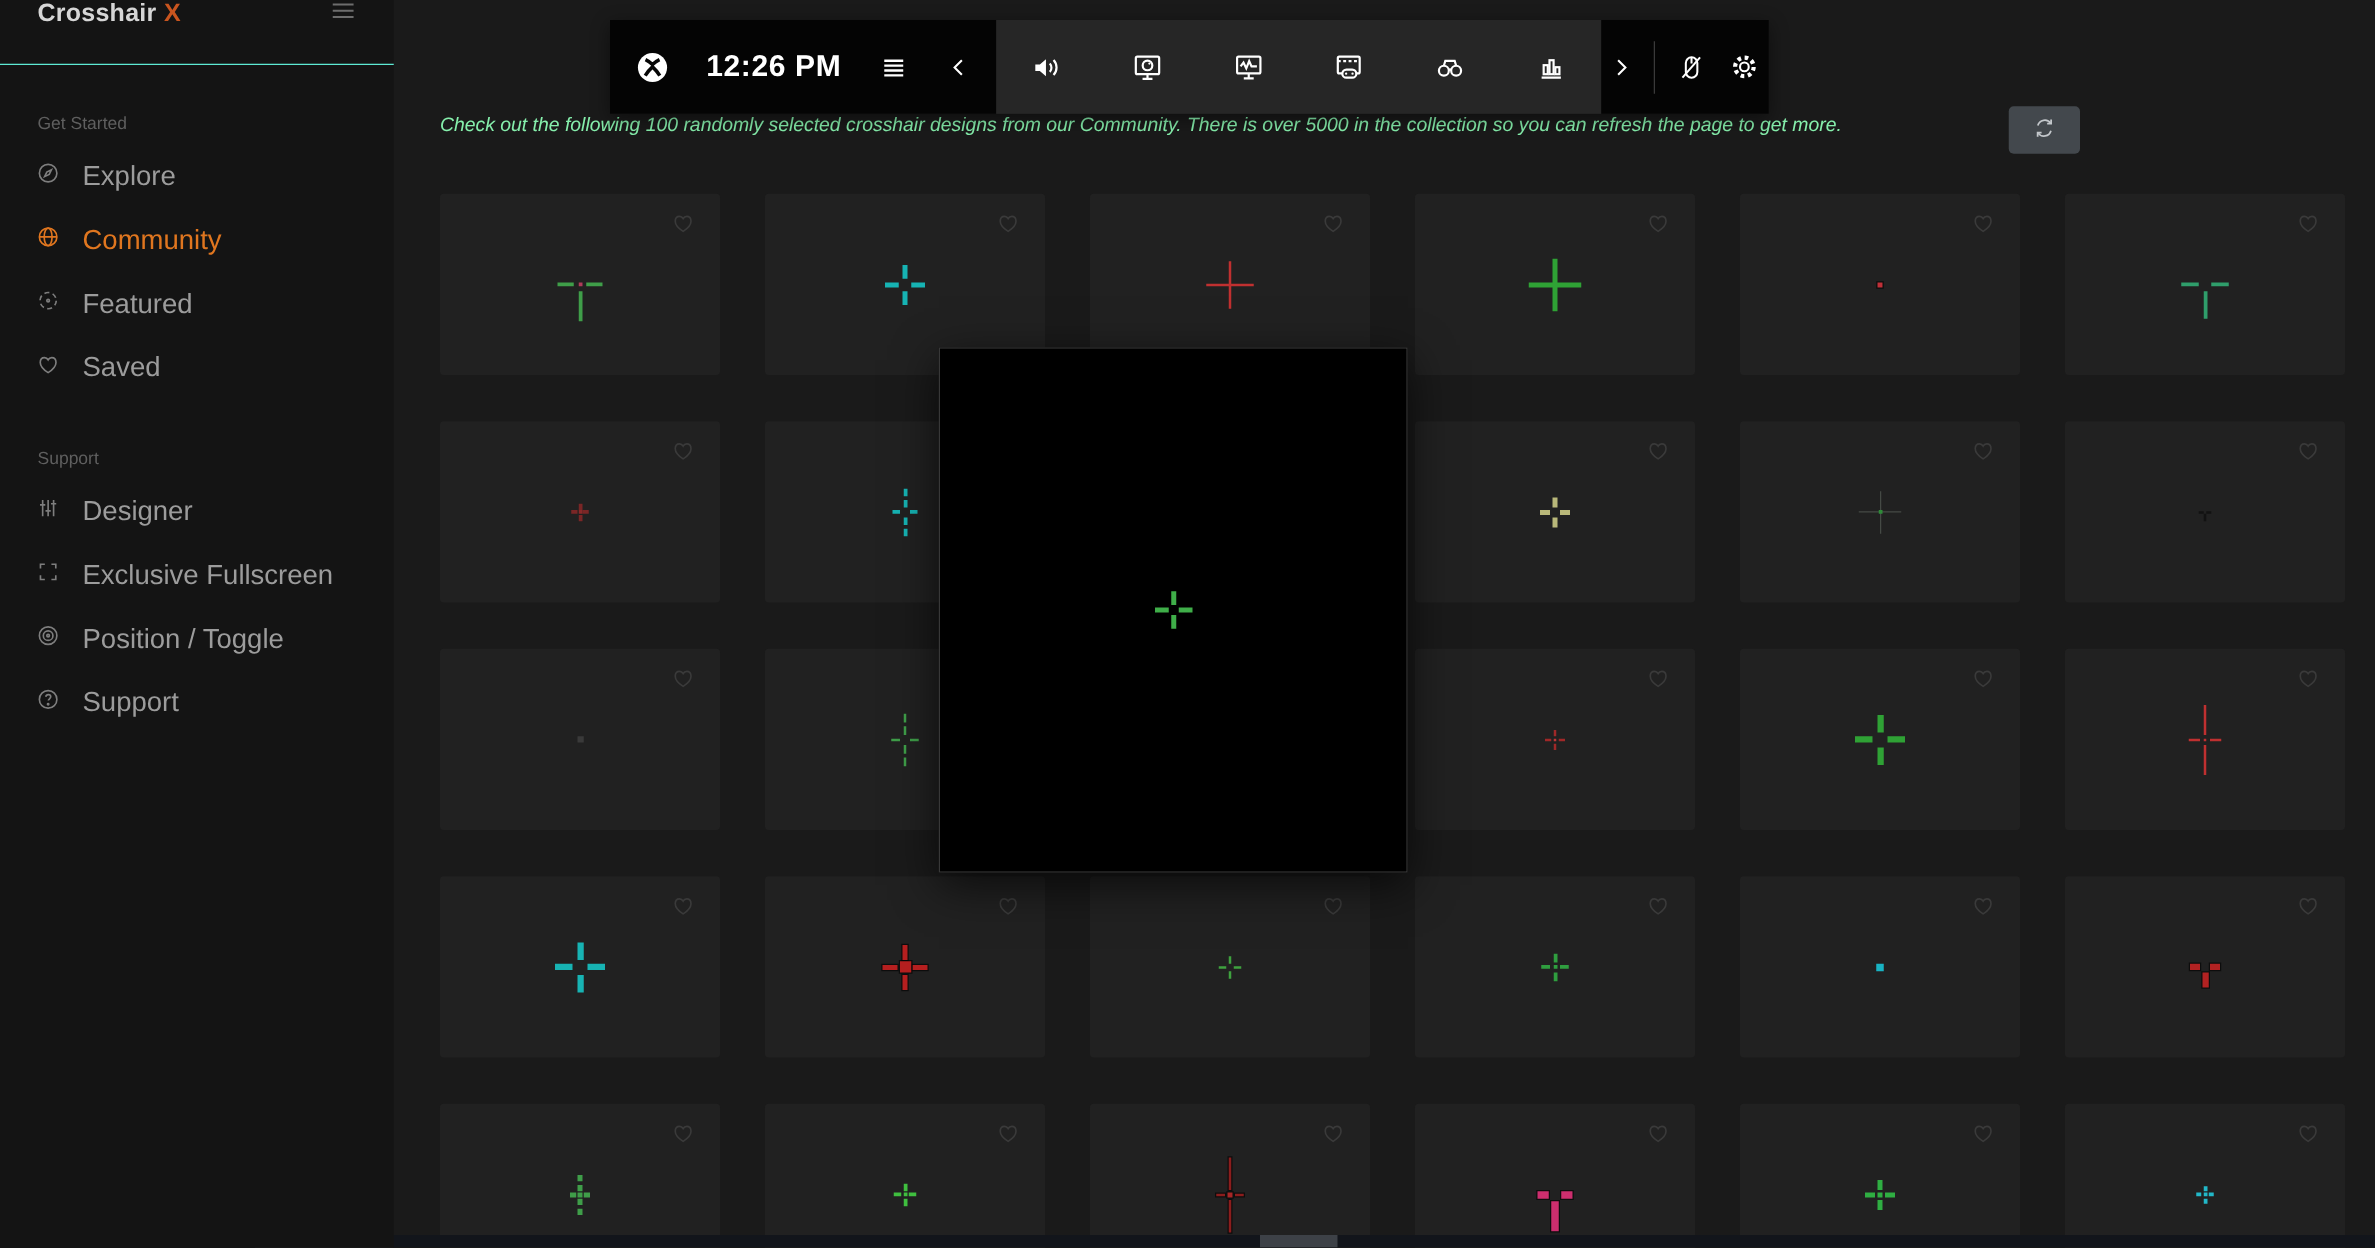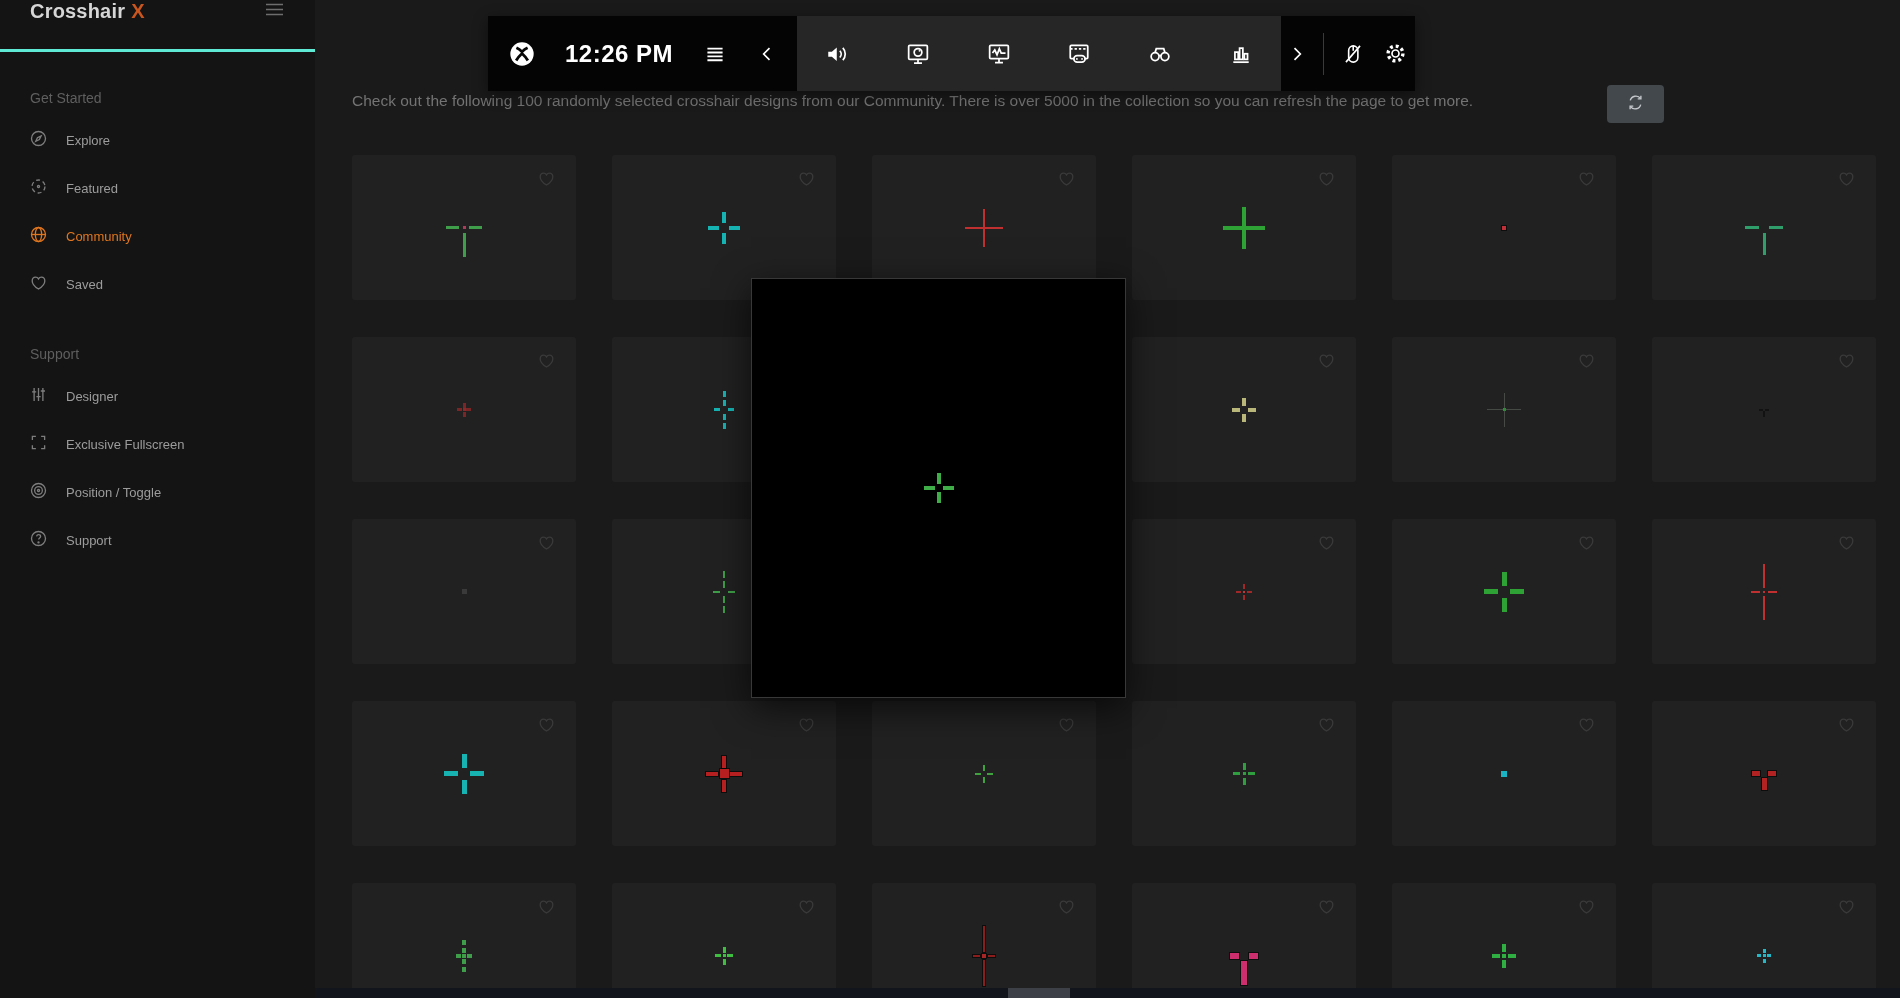--- a/index.html
+++ b/index.html
@@ -10,40 +10,41 @@
     position:relative;
     color:#ccc;
   }
   
   .sidebar {
     position:absolute; left:0; top:0; width:315px; height:998px;
     background:#141414; z-index:10;
   }
   .side-top {
     height:52px; display:flex; align-items:flex-start; justify-content:space-between;
-    padding:0 32px 0 30px; border-bottom:3px solid #5eead4;
+    padding:0 32px 0 30px; border-bottom:1px solid #5eead4;
   }
   .logo { font-size:20px; font-weight:bold; line-height:22px; letter-spacing:.2px; }
   .logo .b1 { color:#d6d6d6; }
   .logo .b2 { color:#c9551f; margin-left:6px; }
   .menu-btn { margin-top:2px; cursor:pointer; }
   .side-section-label {
     color:#5f5f5f; font-size:14px; margin:38px 0 10px 30px;
   }
   .side-item {
-    display:flex; align-items:center; gap:17px;
-    padding:12px 0 12px 28px; cursor:pointer; color:#9c9c9c; font-size:13px;
+    display:flex; gap:17px;
+    padding:12px 0 12px 28px; cursor:pointer; color:#9c9c9c; font-size:22px;
   }
   .side-item svg { flex:0 0 auto; }
   .side-item.active { color:#e0761f; }
   
   .content { position:absolute; left:315px; top:0; right:0; bottom:0; background:#1a1a1a; }
   .desc {
-    position:absolute; left:37px; top:92px; font-size:15.5px; color:#737373;
+    position:absolute; left:37px; top:92px; font-size:15.5px; color:#86efac;
     white-space:nowrap;
+    font-style:italic;
   }
   .refresh-btn {
     position:absolute; left:1292px; top:85px; width:57px; height:38px;
     background:#43484d; border:none; border-radius:4px; cursor:pointer;
     display:flex; align-items:center; justify-content:center;
   }
   .grid {
     position:absolute; left:37px; top:155px;
     display:grid; grid-template-columns:repeat(6,224px); grid-auto-rows:145px;
     gap:37px 36px;
@@ -105,34 +106,34 @@
   </div>
   <nav id="side-nav">
       <div class="side-section-label">Get Started</div>
       <div class="side-item">
         <span><svg width="21" height="21" viewBox="0 0 24 24" fill="none" stroke="#7e7e7e" stroke-width="1.5">
             <circle cx="12" cy="12" r="8"></circle>
             <path d="M15 9l-2 4.2-4.2 2 2-4.2z"></path>
           </svg></span>
         <span>Explore</span>
       </div>
-      <div class="side-item">
-        <span><svg width="21" height="21" viewBox="0 0 24 24" fill="none" stroke="#7e7e7e" stroke-width="1.5">
-            <circle cx="12" cy="12" r="7.4" stroke-dasharray="4.6 3.2"></circle>
-            <circle cx="12" cy="12" r="1.2"></circle>
-          </svg></span>
-        <span>Featured</span>
-      </div>
       <div class="side-item active">
         <span><svg width="21" height="21" viewBox="0 0 24 24" fill="none" stroke="#e0761f" stroke-width="1.5">
             <circle cx="12" cy="12" r="8"></circle>
             <ellipse cx="12" cy="12" rx="3.6" ry="8"></ellipse>
             <path d="M4 12h16"></path>
           </svg></span>
         <span>Community</span>
+      </div>
+      <div class="side-item">
+        <span><svg width="21" height="21" viewBox="0 0 24 24" fill="none" stroke="#7e7e7e" stroke-width="1.5">
+            <circle cx="12" cy="12" r="7.4" stroke-dasharray="4.6 3.2"></circle>
+            <circle cx="12" cy="12" r="1.2"></circle>
+          </svg></span>
+        <span>Featured</span>
       </div>
       <div class="side-item">
         <span><svg width="21" height="21" viewBox="0 0 24 24" fill="none" stroke="#7e7e7e" stroke-width="1.5">
             <path d="M12 19.5s-7.2-4.6-7.2-9.3C4.8 7.3 6.7 5.8 8.7 5.8c1.4 0 2.6.8 3.3 2 .7-1.2 1.9-2 3.3-2 2 0 3.9 1.5 3.9 4.4 0 4.7-7.2 9.3-7.2 9.3z"></path>
           </svg></span>
         <span>Saved</span>
       </div>
       <div class="side-section-label">Support</div>
       <div class="side-item">
         <span><svg width="21" height="21" viewBox="0 0 24 24" fill="none" stroke="#7e7e7e" stroke-width="1.5">

